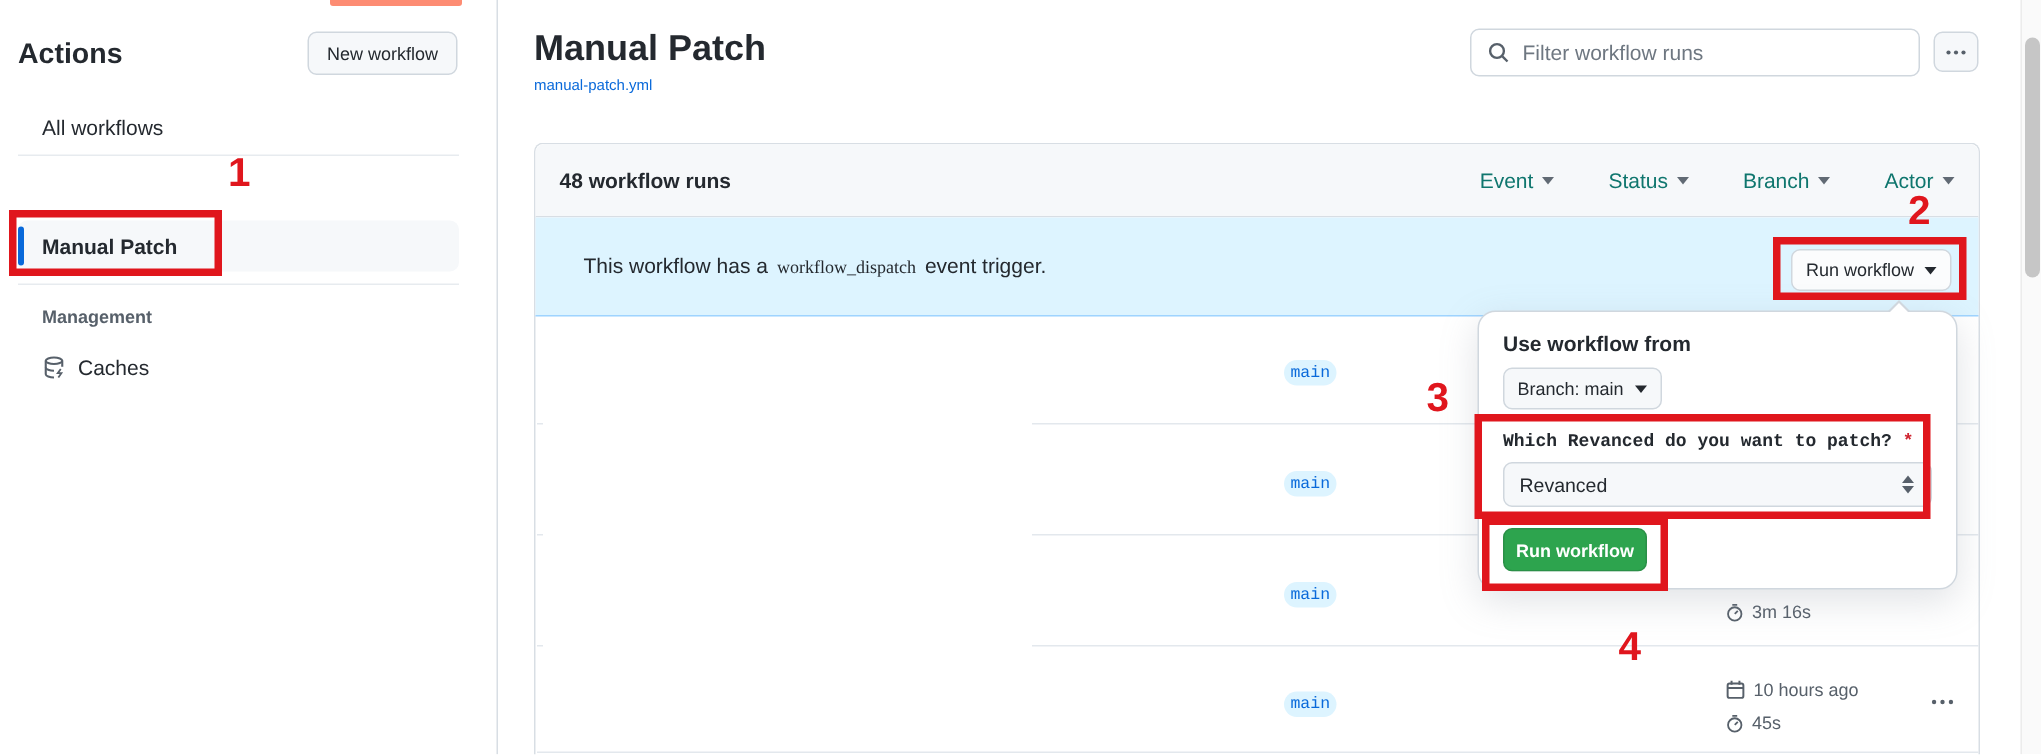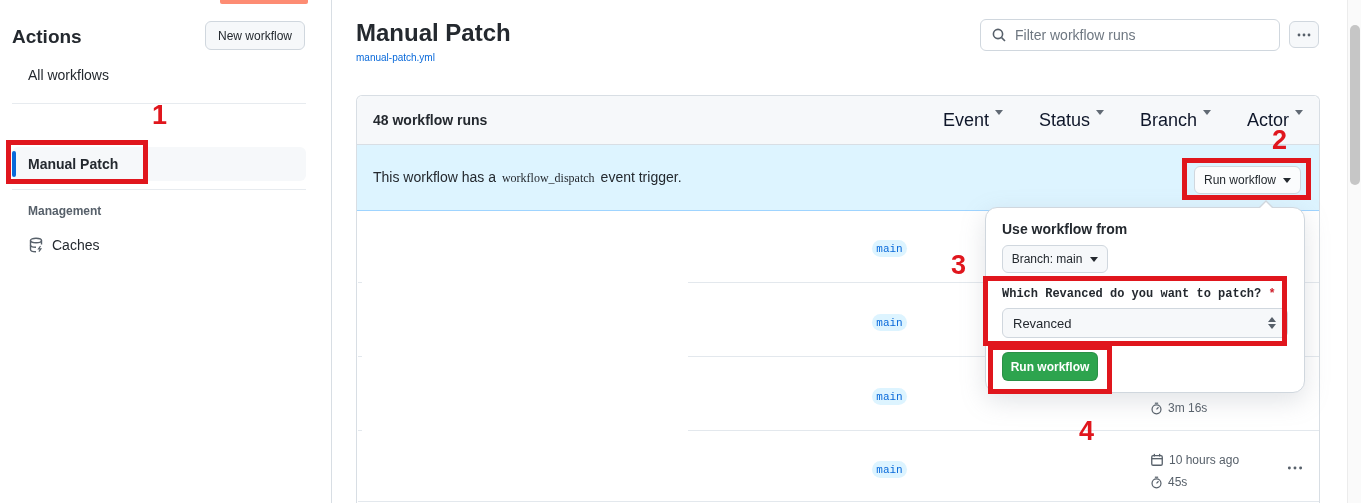--- a/index.html
+++ b/index.html
@@ -17,21 +17,21 @@
   .tab-underline{left:220px;top:0;width:88px;height:4px;background:var(--orange);border-radius:0 0 2px 2px;}
 
   
   .sidebar-sep{left:331px;top:0;width:1px;height:503px;background:var(--border-light);}
   .sb-title{left:12px;top:26px;font-size:19px;font-weight:700;}
   .btn{display:flex;align-items:center;justify-content:center;background:var(--subtle);
        border:1px solid var(--border);border-radius:6px;color:var(--text);cursor:pointer;}
   .new-wf-btn{left:205px;top:21px;width:100px;height:29px;font-size:12px;font-weight:500;}
   .sb-item{left:12px;width:294px;height:30px;display:flex;align-items:center;padding-left:16px;
            font-size:14px;color:var(--text);border-radius:6px;cursor:pointer;}
-  .sb-item-all{top:60px;}
+  .sb-item-all{top:70px;}
   .sb-item-check{top:117px;}
   .sb-item-manual{top:147px;height:34px;background:var(--subtle);font-weight:700;}
   .sb-blue-bar{left:12px;top:151px;width:4px;height:26px;background:var(--link);border-radius:3px;}
   .sb-divider{left:12px;width:294px;height:1px;background:#e7ebef;}
   .sb-div1{top:103px;} .sb-div2{top:189px;}
   .sb-mgmt{left:28px;top:204px;font-size:12px;font-weight:700;color:var(--muted);}
   .sb-mgmt-item{left:28px;width:270px;height:24px;display:flex;align-items:center;gap:8px;
                 font-size:14px;color:var(--text);cursor:pointer;}
   .sb-caches{top:233px;} .sb-runners{top:265px;}
   .icon16{width:16px;height:16px;color:var(--muted);flex:0 0 16px;}
@@ -51,38 +51,38 @@
   .scroll-thumb{left:1349px;top:25px;width:10px;height:160px;background:#c6c6c6;border-radius:5px;}
 
   
   .runs-box{left:356px;top:95px;width:964px;height:409px;border:1px solid var(--border-light);
             border-bottom:none;border-radius:6px 6px 0 0;background:#fff;}
   .runs-header{left:357px;top:96px;width:962px;height:49px;background:var(--subtle);
                border-bottom:1px solid var(--border-light);border-radius:6px 6px 0 0;
                display:flex;align-items:center;}
   .runs-count{margin-left:16px;font-size:14px;font-weight:700;}
   .filters{position:absolute;right:16px;display:flex;gap:36px;}
-  .filter{display:flex;align-items:flex-start;gap:6px;font-size:18px;color:#0f172a;cursor:pointer;}
+  .filter{display:flex;align-items:center;gap:6px;font-size:14px;color:#0f766e;cursor:pointer;}
   .caret{width:0;height:0;border-left:4px solid transparent;border-right:4px solid transparent;
          border-top:5px solid #616a74;}
   .caret.dark{border-top-color:var(--text);}
 
   
   .banner{left:357px;top:145px;width:962px;height:66px;background:var(--banner);
           border-bottom:1px solid rgba(84,174,255,.45);display:flex;align-items:center;}
-  .banner-text{margin-left:16px;font-size:14px;color:var(--text);display:flex;align-items:baseline;gap:6px;}
+  .banner-text{margin-left:32px;font-size:14px;color:var(--text);display:flex;align-items:baseline;gap:6px;}
   .code{font-family:Liberation Serif, serif;font-size:12px;color:var(--text);}
   .run-wf-banner{left:1194px;top:166px;width:107px;height:28px;font-size:12px;font-weight:500;gap:7px;background:#fbfcfd;}
 
   
   .row-divider{height:1px;background:var(--rowline);left:357.5px;width:961px;}
   .rows-mask{left:362px;top:212px;width:326px;height:288px;background:#fff;}
   .branch-badge{left:856px;width:35px;height:17px;background:var(--banner);color:var(--link);
                 border-radius:9px;font-family:"Liberation Mono","DejaVu Sans Mono",monospace;
-                font-size:11px;display:flex;align-items:center;justify-content:center;cursor:pointer;margin-left:16px;}
+                font-size:11px;display:flex;align-items:center;justify-content:center;cursor:pointer;}
   .meta{display:flex;align-items:center;gap:5px;font-size:12px;color:var(--muted);}
   .icon13{width:13px;height:13px;color:var(--muted);}
   .row-kebab{left:1282px;top:459px;width:26px;height:18px;display:flex;align-items:center;
              justify-content:center;color:var(--muted);cursor:pointer;}
 
   
   .panel{left:985px;top:207px;width:320px;height:186px;background:#fff;border:1px solid var(--border);
          border-radius:12px;box-shadow:0 8px 24px rgba(140,149,159,.25);}
   .panel::before{content:"";position:absolute;top:-8px;left:272px;width:0;height:0;
                  border-left:8px solid transparent;border-right:8px solid transparent;

